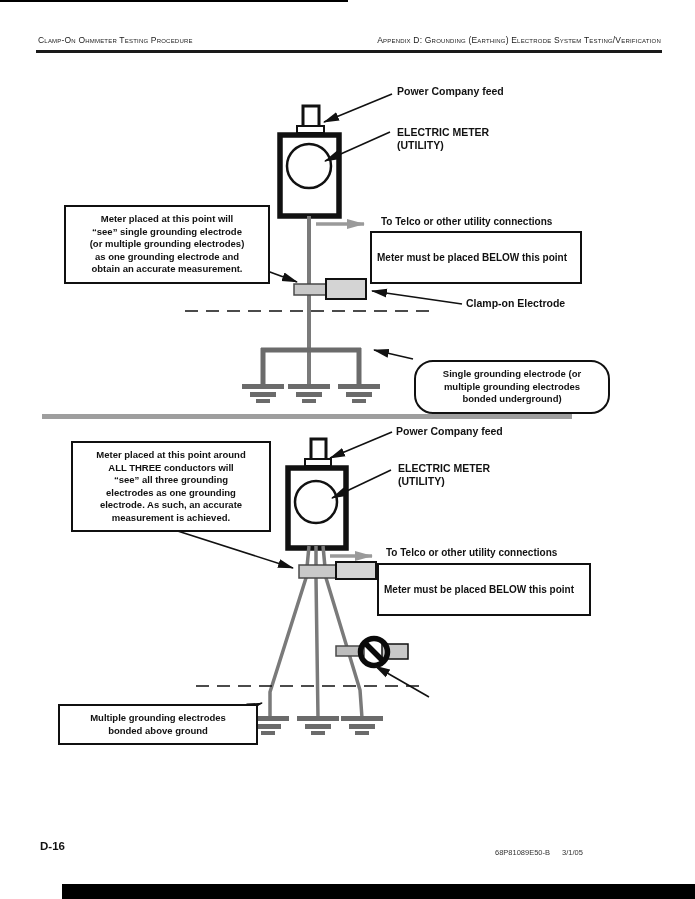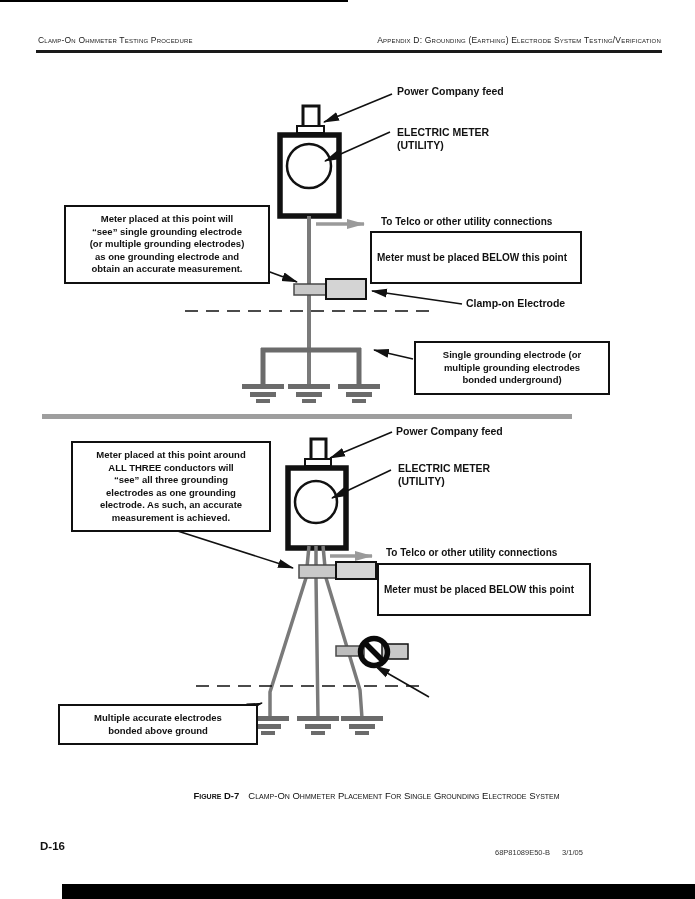--- a/index.html
+++ b/index.html
@@ -13,21 +13,21 @@
   .hdr { position:absolute; top:35px; font-size:8.5px; font-variant:small-caps;
          letter-spacing:0.2px; color:#1a1a1a; z-index:3; }
   #hdr-left { left:38px;text-align:center; }
   #hdr-right { right:34px; }
   #hdr-rule { position:absolute; left:36px; right:33px; top:50px; height:2.5px; background:#1a1a1a; z-index:3; }
 
   
   .cbox { position:absolute; border:2.5px solid #101010; background:#fff; font-weight:700;
           font-size:9.5px; line-height:1.32; text-align:center; padding:6px 22px; z-index:3; }
   #cb-top-left    { left:64px;  top:205px; width:158px; }
-  #cb-electrode   { left:414px; top:341px; width:148px; }
+  #cb-electrode   { left:414px; top:360px; width:148px;border-radius:19px; }
   #cb-bot-left    { left:71px;  top:441px; width:152px; }
   #cb-bonded      { left:58px;  top:704px; width:152px; border-width:2px; }
   #cb-inaccurate  { left:420px; top:696px; width:144px; }
 
   
   .plainbox { position:absolute; border:2px solid #101010; background:#fff; font-weight:700;
               font-size:10px; text-align:left; padding:19px 5px; white-space:nowrap; z-index:3; }
   #box-below-top { left:370px; top:231px; width:198px; }
   #box-below-bot { left:377px; top:563px; width:200px; }
 
@@ -195,25 +195,22 @@
   <div class="cbox" id="cb-top-left">Meter placed at this point will “see” single grounding electrode (or multiple grounding electrodes) as one grounding electrode and obtain an accurate measurement.</div>
   <div class="lbl" id="lbl-clamp">Clamp-on Electrode</div>
   <div class="cbox" id="cb-electrode">Single grounding electrode (or multiple grounding electrodes bonded underground)</div>
 
   <div class="lbl" id="lbl-power-bot">Power Company feed</div>
   <div class="lbl prelines" id="lbl-meter-bot">ELECTRIC METER
 (UTILITY)</div>
   <div class="lbl" id="lbl-telco-bot">To Telco or other utility connections</div>
   <div class="plainbox" id="box-below-bot">Meter must be placed BELOW this point</div>
   <div class="cbox" id="cb-bot-left">Meter placed at this point around ALL THREE conductors will “see” all three grounding electrodes as one grounding electrode. As such, an accurate measurement is achieved.</div>
-  <div class="cbox" id="cb-bonded">Multiple accurate electrodes bonded above ground</div>
-
-  <div class="caption">
-    <span class="cap-label">Figure D-7</span><span>Clamp-On Ohmmeter Placement For Single Grounding Electrode System</span>
-  </div>
+  <div class="cbox" id="cb-bonded">Multiple grounding electrodes bonded above ground</div>
+
 
   <div id="footer-page">D-16</div>
   <div id="footer-ref">
     <span>68P81089E50-B</span><span class="gap"></span><span>3/1/05</span>
   </div>
 
   <div id="bottom-bar"></div>
 </div>
 
 </body></html>

